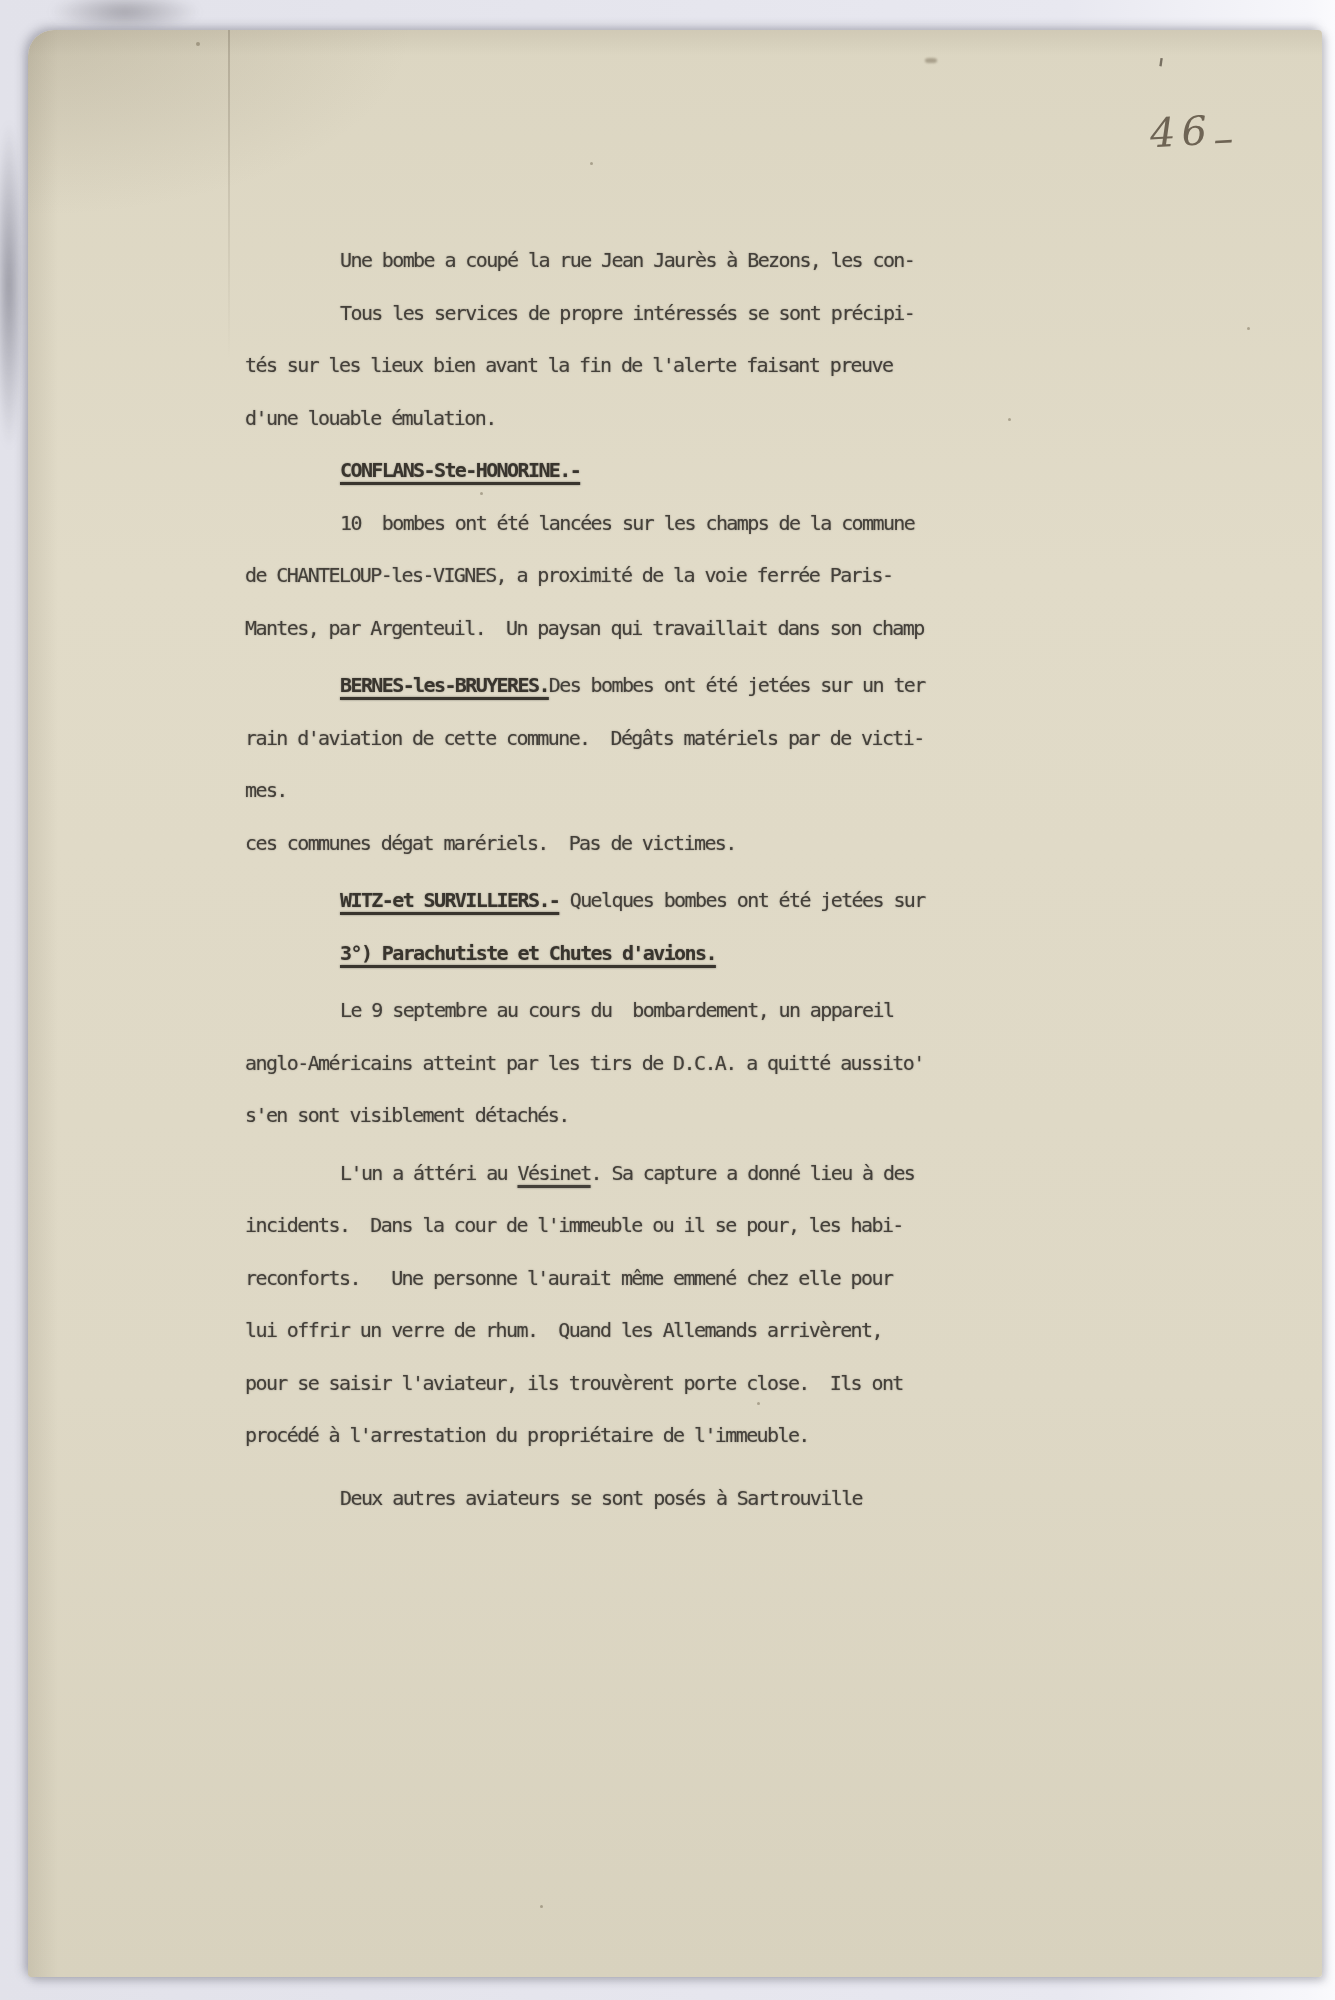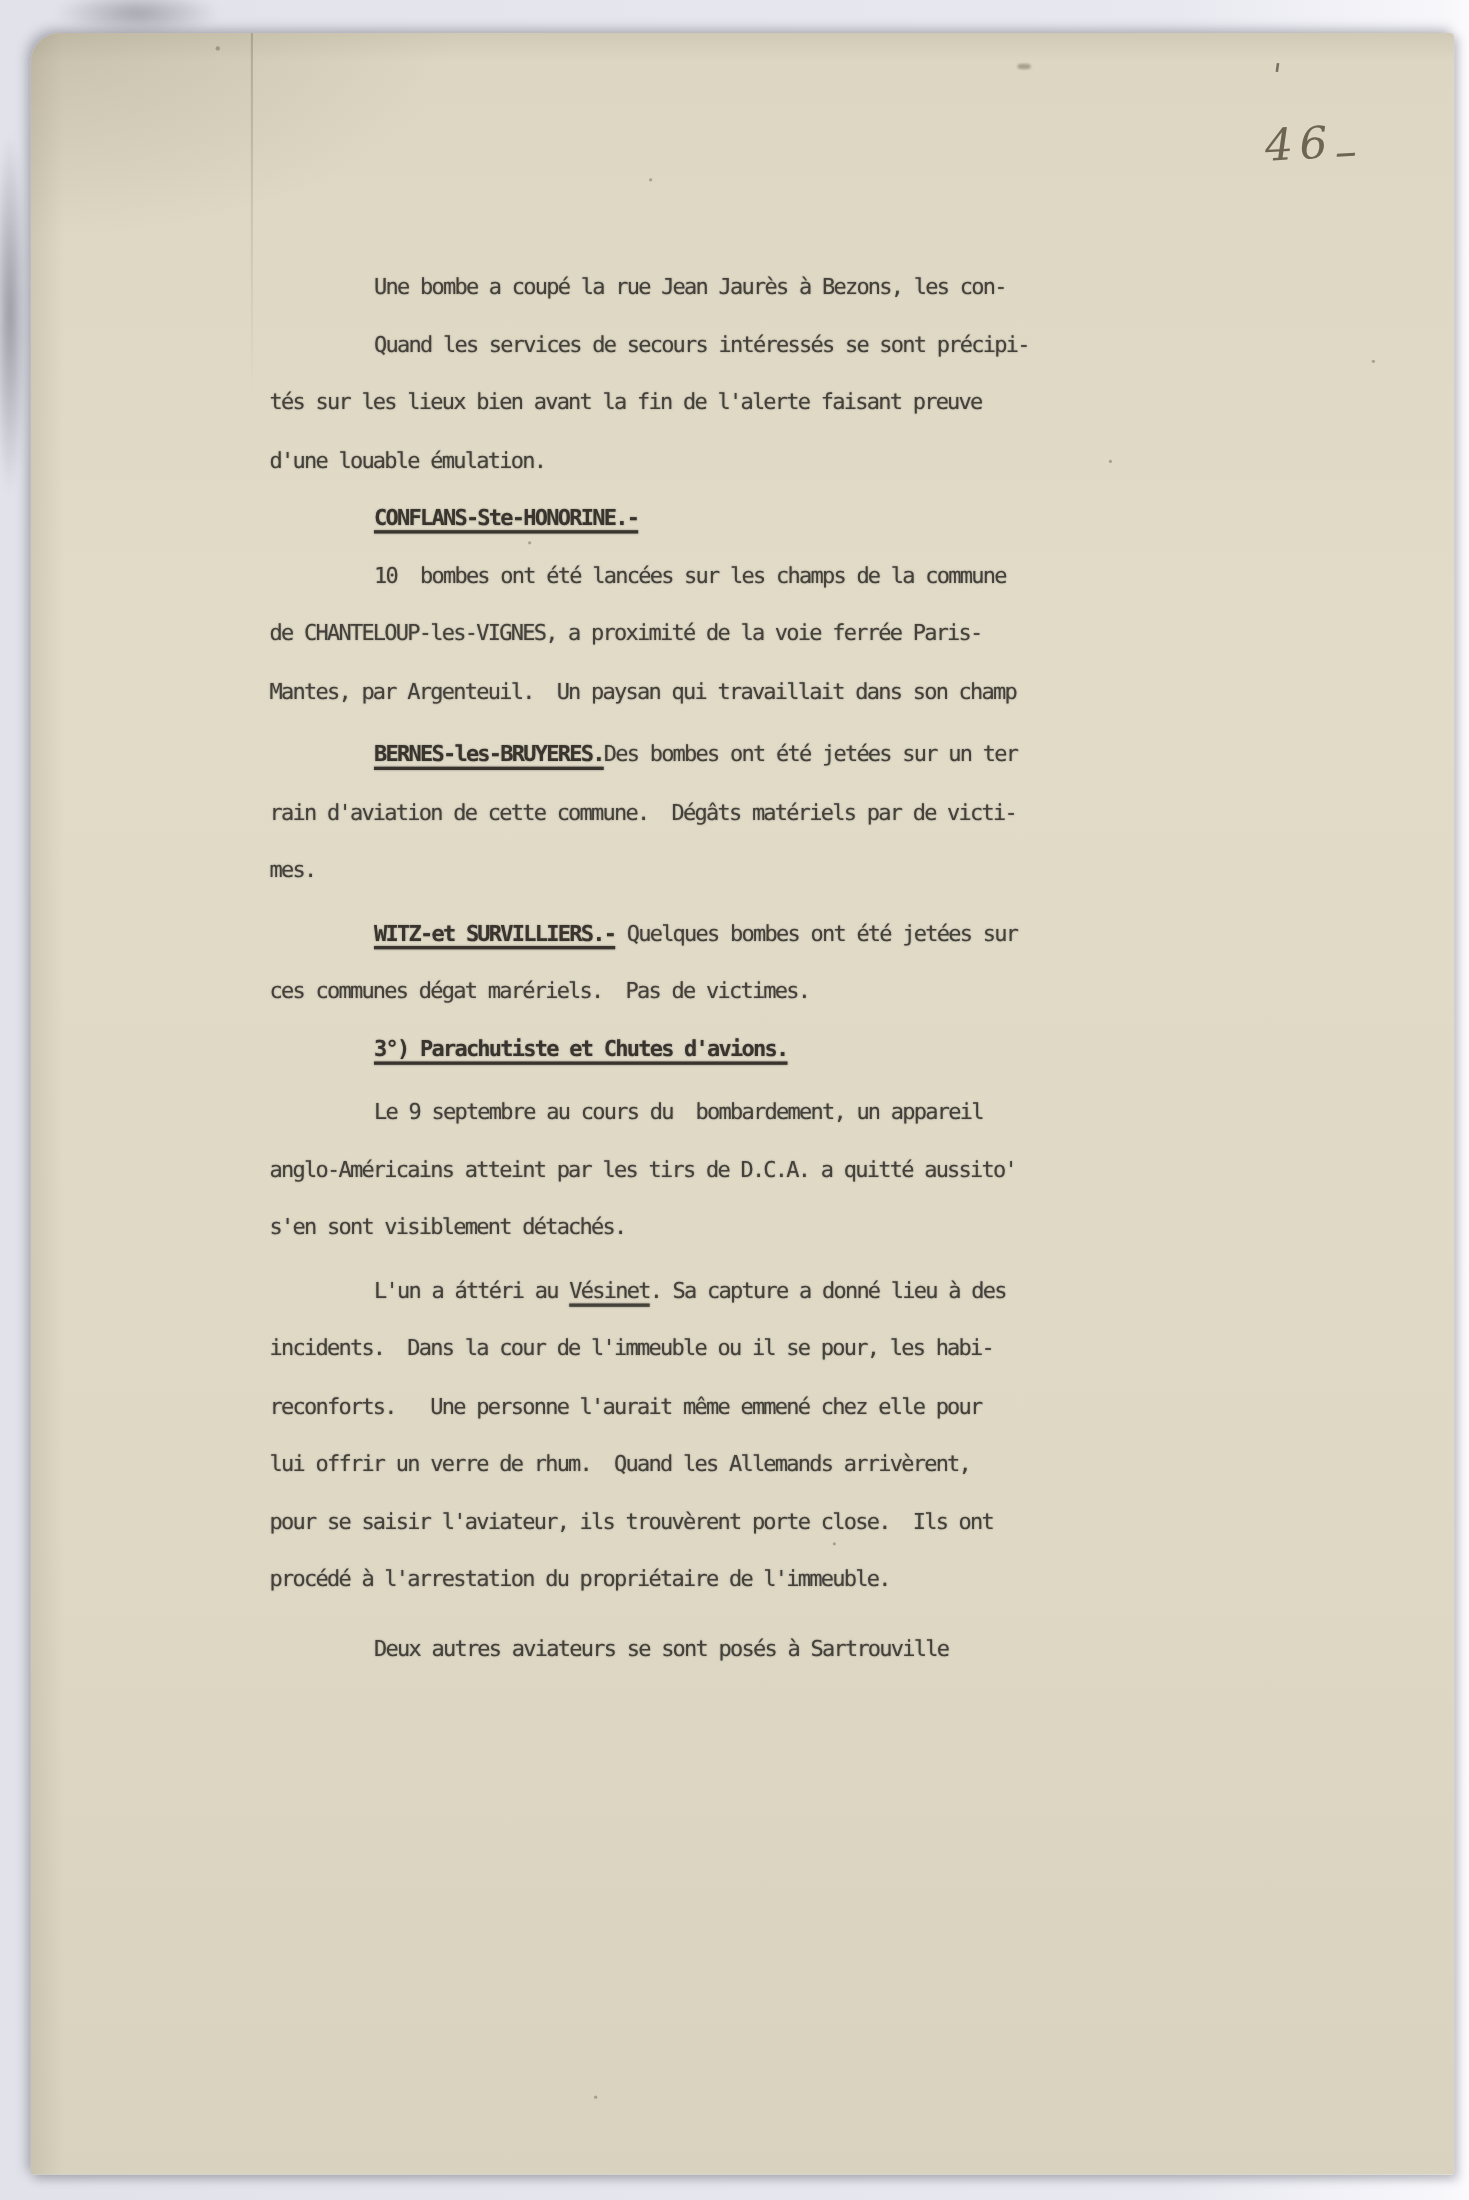--- a/index.html
+++ b/index.html
@@ -79,32 +79,32 @@
     <div class="speck" style="left:512px;top:1875px;width:3px;height:3px;"></div>
 
     <span class="tick-mark">'</span>
 
     <div class="pageno">
       <span>46</span><span class="dash">–</span>
     </div>
 
     <div class="textblock">
       <div class="ln ind">Une bombe a coupé la rue Jean Jaurès à Bezons, les con-</div>
-      <div class="ln ind">Quand les services de secours intéressés se sont précipi-</div>
+      <div class="ln ind">Tous les services de propre intéressés se sont précipi-</div>
       <div class="ln">tés sur les lieux bien avant la fin de l'alerte faisant preuve</div>
       <div class="ln">d'une louable émulation.</div>
       <div class="ln ind"><span class="hd ul">CONFLANS-Ste-HONORINE.-</span></div>
       <div class="ln ind">10  bombes ont été lancées sur les champs de la commune</div>
       <div class="ln">de CHANTELOUP-les-VIGNES, a proximité de la voie ferrée Paris-</div>
       <div class="ln">Mantes, par Argenteuil.  Un paysan qui travaillait dans son champ</div>
       <div class="ln ind g5"><span class="hd ul">BERNES-les-BRUYERES.</span><span>Des bombes ont été jetées sur un ter</span></div>
       <div class="ln">rain d'aviation de cette commune.  Dégâts matériels par de victi-</div>
       <div class="ln">mes.</div>
+      <div class="ln">ces communes dégat marériels.  Pas de victimes.</div>
       <div class="ln ind g5"><span class="hd ul">WITZ-et SURVILLIERS.-</span><span> Quelques bombes ont été jetées sur</span></div>
-      <div class="ln">ces communes dégat marériels.  Pas de victimes.</div>
       <div class="ln ind"><span class="hd ul">3°) Parachutiste et Chutes d'avions.</span></div>
       <div class="ln ind g5">Le 9 septembre au cours du  bombardement, un appareil</div>
       <div class="ln">anglo-Américains atteint par les tirs de D.C.A. a quitté aussito'</div>
       <div class="ln">s'en sont visiblement détachés.</div>
       <div class="ln ind g5"><span>L'un a áttéri au </span><span class="ul">Vésinet</span><span>. Sa capture a donné lieu à des</span></div>
       <div class="ln">incidents.  Dans la cour de l'immeuble ou il se pour, les habi-</div>
       <div class="ln">reconforts.   Une personne l'aurait même emmené chez elle pour</div>
       <div class="ln">lui offrir un verre de rhum.  Quand les Allemands arrivèrent,</div>
       <div class="ln">pour se saisir l'aviateur, ils trouvèrent porte close.  Ils ont</div>
       <div class="ln">procédé à l'arrestation du propriétaire de l'immeuble.</div>

